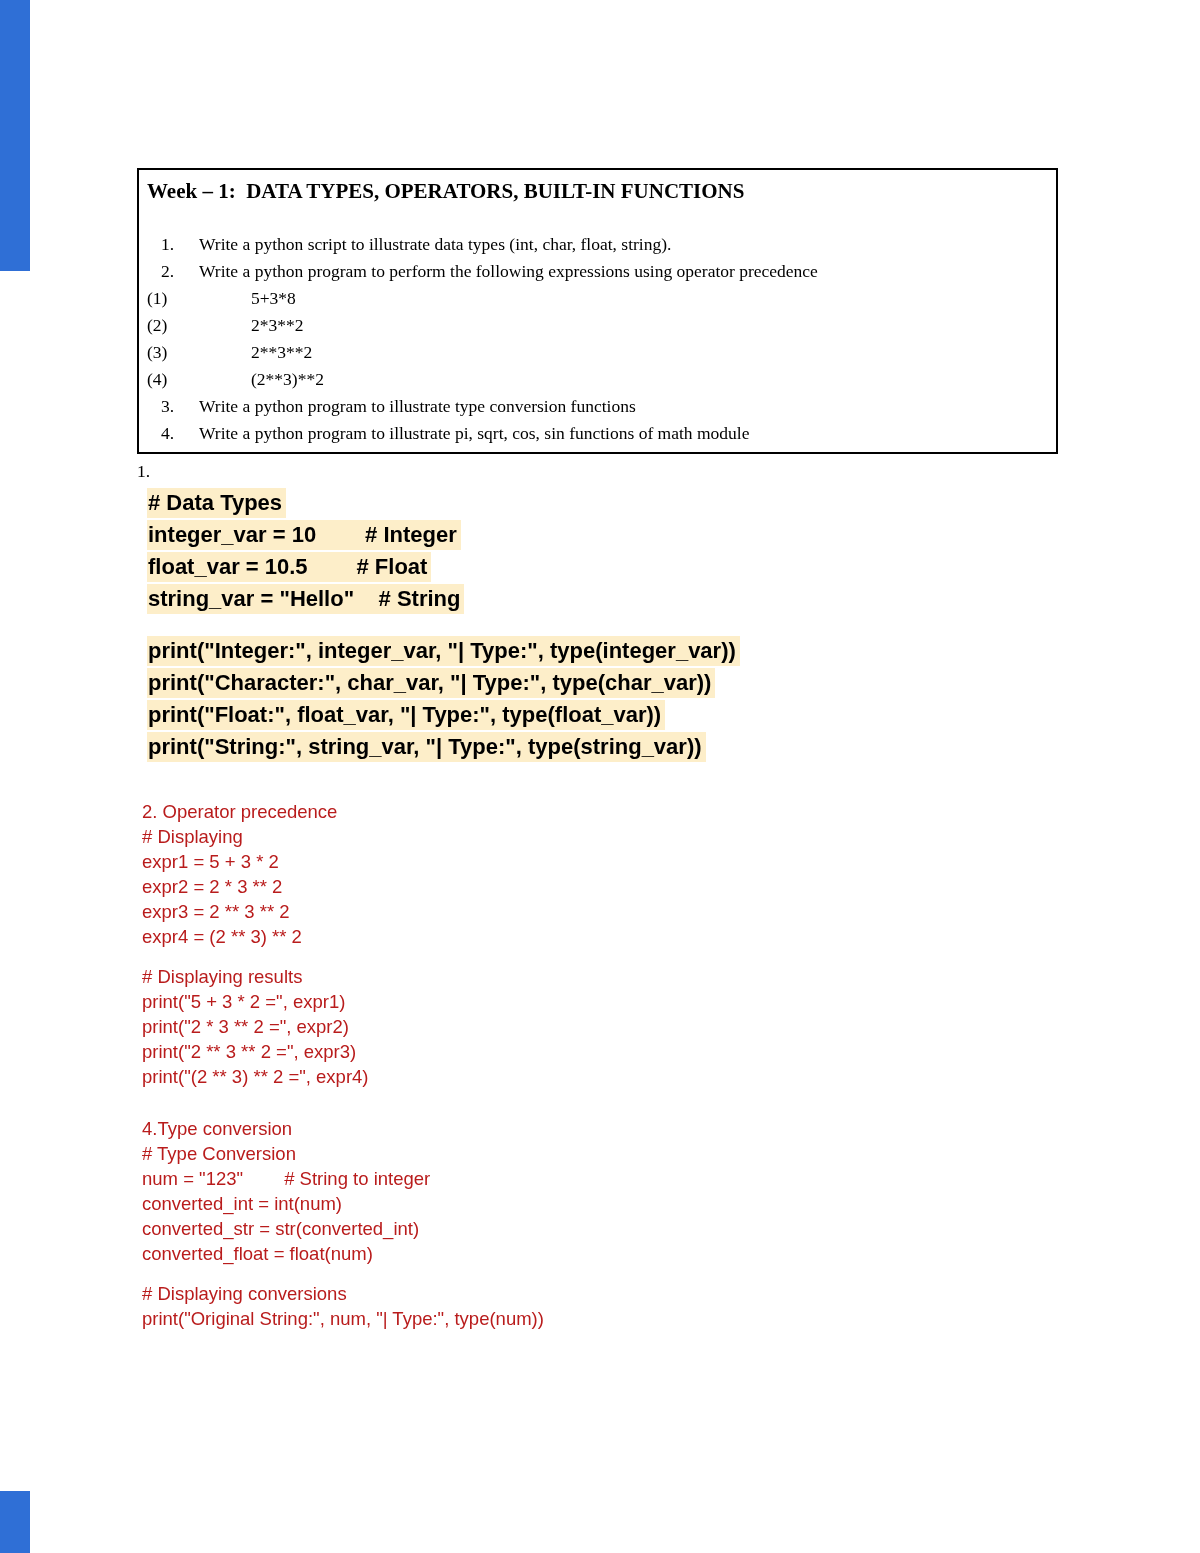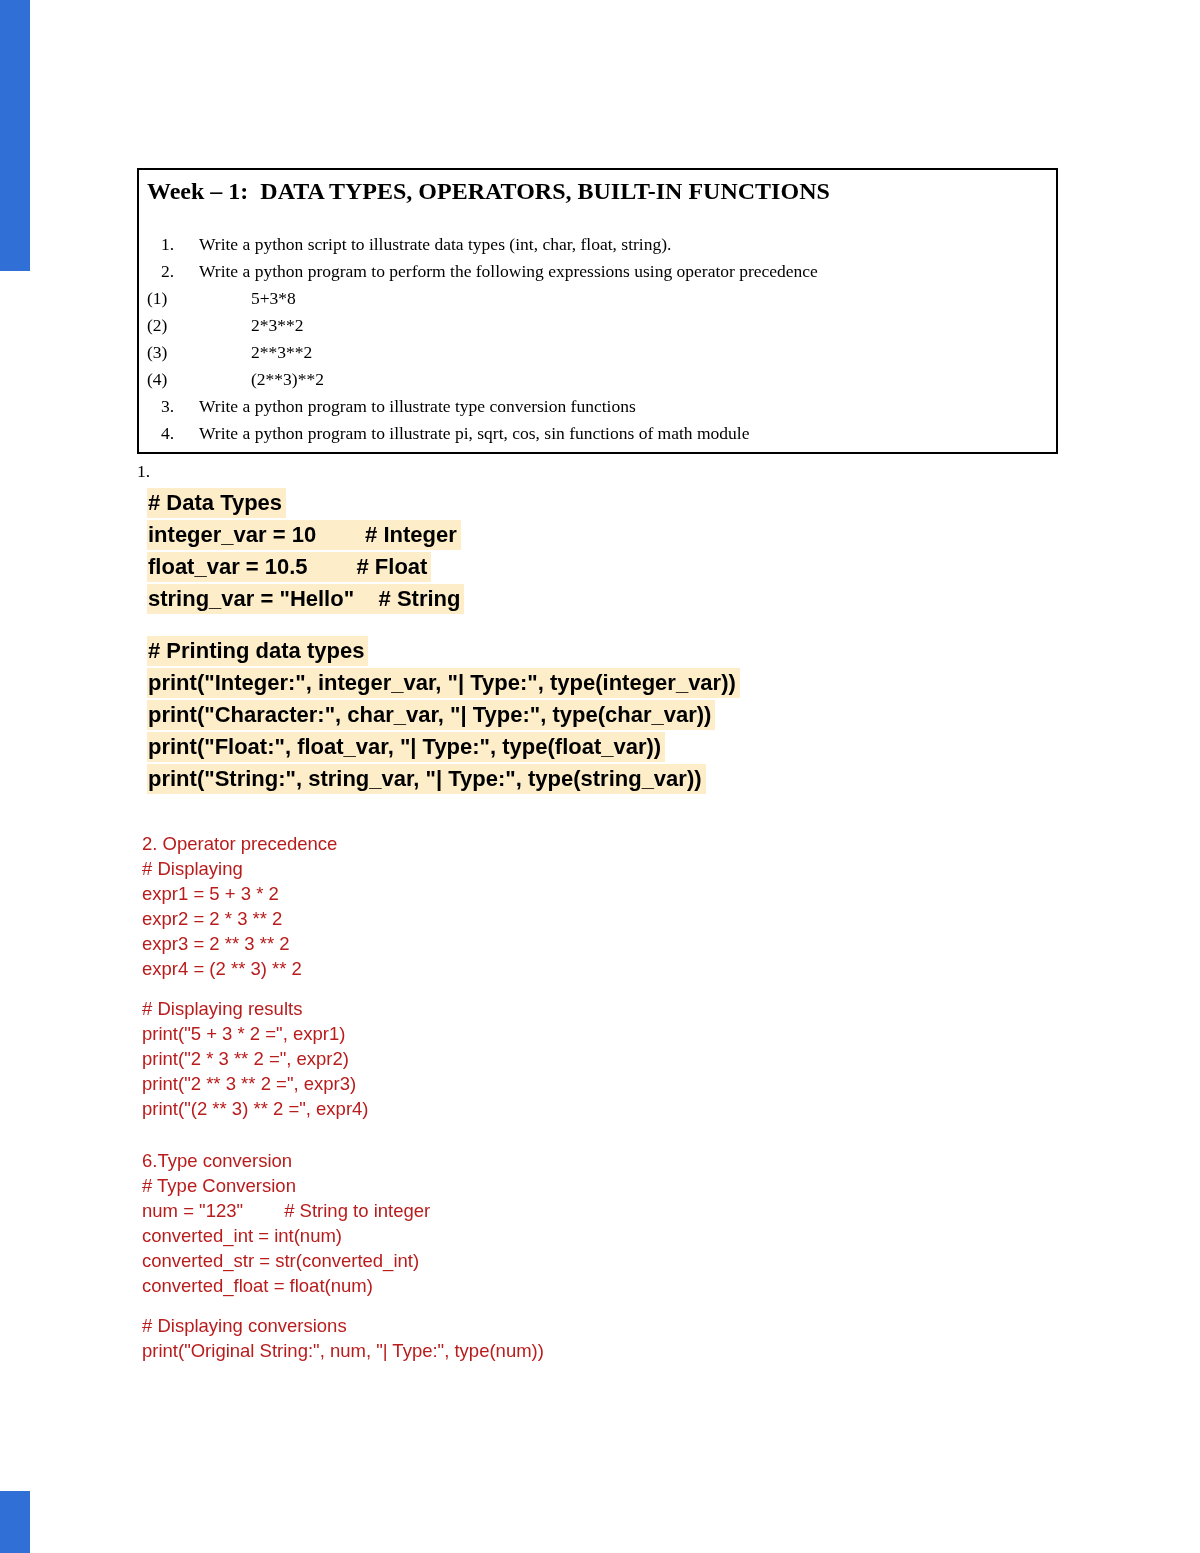--- a/index.html
+++ b/index.html
@@ -32,21 +32,21 @@
     width: 921px;
   }
 
   
   .box {
     border: 2px solid #000;
     padding: 8px 10px 5px 8px;
   }
   .box-title {
     font-weight: 700;
-    font-size: 24px;
+    font-size: 21px;
     line-height: 26px;
     margin-bottom: 27px;
   }
   .a-row {
     display: flex;
     font-size: 17.5px;
     line-height: 27px;
   }
   .a-row .a-num { flex: 0 0 38px; margin-left: 14px; }
   .a-row.paren .a-num { flex: 0 0 104px; margin-left: 0; }
@@ -138,21 +138,20 @@
     <div class="hl-block">
 
     <div class="hline"><span class="hl pre"># Data Types</span></div>
         <div class="hline"><span class="hl pre">integer_var = 10        # Integer</span></div>
         <div class="hline"><span class="hl pre">float_var = 10.5        # Float</span></div>
         <div class="hline"><span class="hl pre">string_var = "Hello"    # String</span></div>
       </div>
 
     <div class="hl-block gap-printing">
 
-    <div class="hline"><span class="hl pre"># Printing data types</span></div>
         <div class="hline"><span class="hl pre">print("Integer:", integer_var, "| Type:", type(integer_var))</span></div>
         <div class="hline"><span class="hl pre">print("Character:", char_var, "| Type:", type(char_var))</span></div>
         <div class="hline"><span class="hl pre">print("Float:", float_var, "| Type:", type(float_var))</span></div>
         <div class="hline"><span class="hl pre">print("String:", string_var, "| Type:", type(string_var))</span></div>
       </div>
 
     <div class="plain-block sec2">
 
     <div class="pline pre">2. Operator precedence</div>
         <div class="pline pre"># Displaying</div>
@@ -166,21 +165,21 @@
 
     <div class="pline pre"># Displaying results</div>
         <div class="pline pre">print("5 + 3 * 2 =", expr1)</div>
         <div class="pline pre">print("2 * 3 ** 2 =", expr2)</div>
         <div class="pline pre">print("2 ** 3 ** 2 =", expr3)</div>
         <div class="pline pre">print("(2 ** 3) ** 2 =", expr4)</div>
       </div>
 
     <div class="plain-block sec3">
 
-    <div class="pline pre">6.Type conversion</div>
+    <div class="pline pre">4.Type conversion</div>
         <div class="pline pre"># Type Conversion</div>
         <div class="pline pre">num = "123"        # String to integer</div>
         <div class="pline pre">converted_int = int(num)</div>
         <div class="pline pre">converted_str = str(converted_int)</div>
         <div class="pline pre">converted_float = float(num)</div>
       </div>
 
     <div class="plain-block gap-sm">
 
     <div class="pline pre"># Displaying conversions</div>

